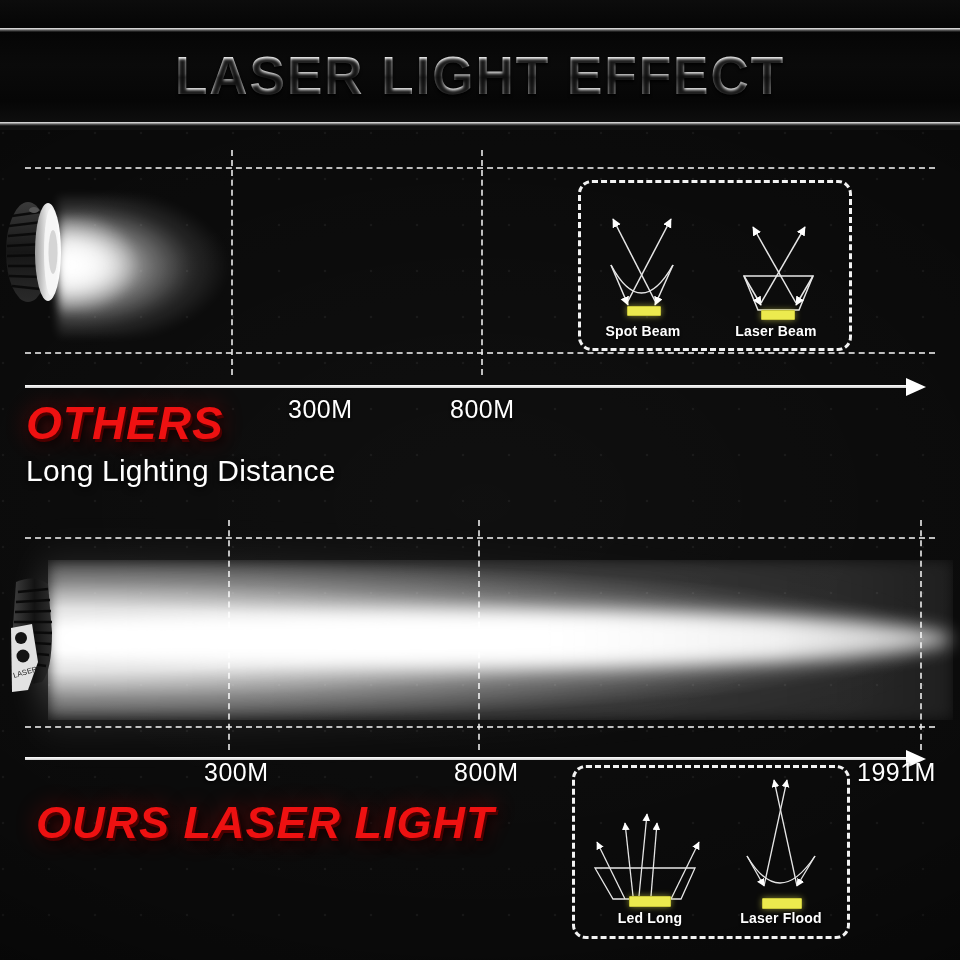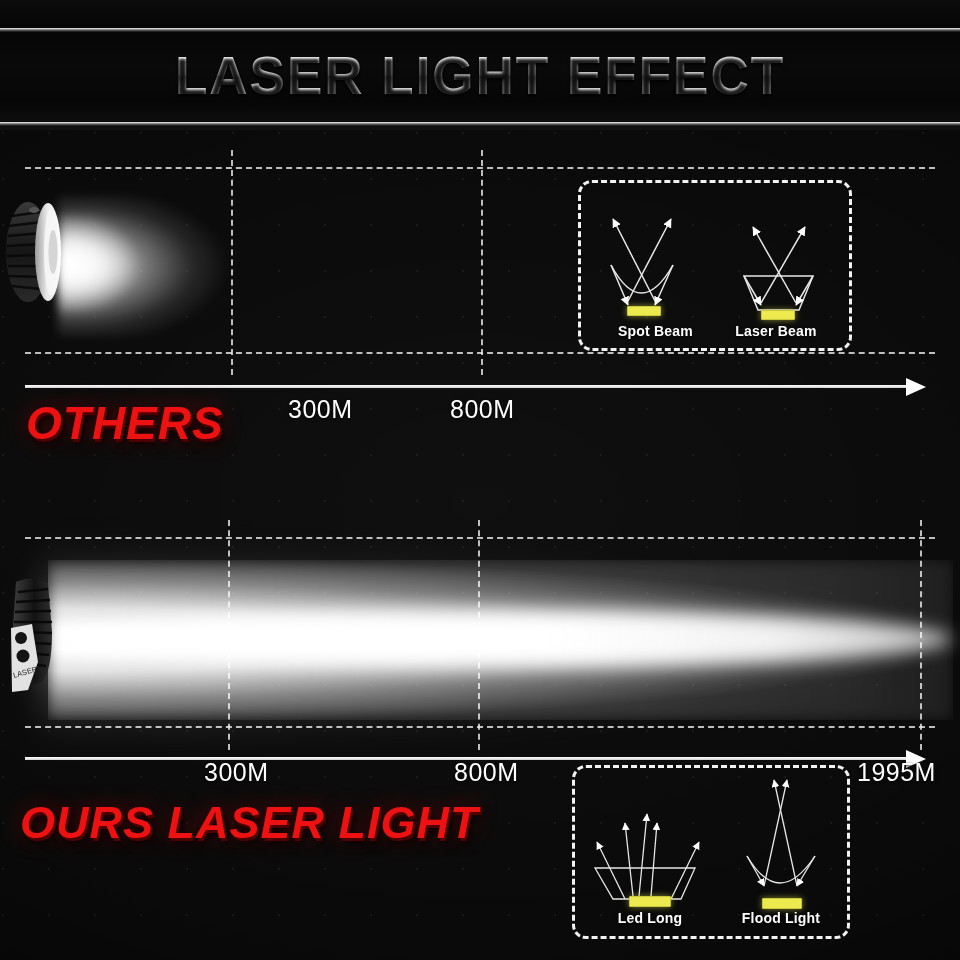--- a/index.html
+++ b/index.html
@@ -128,20 +128,21 @@
     <ellipse cx="28" cy="12" rx="5" ry="3" fill="#555"></ellipse>
   </svg>
 
   <div class="axis" style="left:25px;top:385px;width:885px;"></div>
   <div class="arrow" style="left:906px;top:378px;"></div>
 
   <div class="tick" style="left:288px;top:395px;">300M</div>
   <div class="tick" style="left:450px;top:395px;">800M</div>
 
   <div class="redhead" style="left:26px;top:400px;font-size:46px;">OTHERS</div>
+  <div class="subhead" style="left:26px;top:454px;">Long Lighting Distance</div>
 
   <div class="dbox" style="left:578px;top:180px;width:268px;height:165px;">
     <svg viewBox="0 0 268 165" style="position:absolute;left:0;top:0;width:268px;height:165px;">
       <defs>
         <marker id="ah" markerWidth="7" markerHeight="7" refX="5.5" refY="3" orient="auto">
           <path d="M0,0 L6,3 L0,6 z" fill="#fff"></path>
         </marker>
       </defs>
 
       <g stroke="#e6e6e6" stroke-width="1.5" fill="none">
@@ -155,21 +156,21 @@
       <g stroke="#e6e6e6" stroke-width="1.5" fill="none">
         <path d="M163 93 L232 93 L218 127 L177 127 z"></path>
         <path d="M163 93 L180 122" marker-end="url(#ah)"></path>
         <path d="M232 93 L215 122" marker-end="url(#ah)"></path>
         <path d="M180 120 L224 44" marker-end="url(#ah)"></path>
         <path d="M215 120 L172 44" marker-end="url(#ah)"></path>
       </g>
     </svg>
     <div class="chip" style="left:46px;top:123px;width:32px;height:8px;"></div>
     <div class="chip" style="left:180px;top:127px;width:32px;height:8px;"></div>
-    <div class="dlabel" style="left:12px;top:140px;width:100px;text-align:right;">Spot Beam</div>
+    <div class="dlabel" style="left:12px;top:140px;width:100px;">Spot Beam</div>
     <div class="dlabel" style="left:145px;top:140px;width:100px;">Laser Beam</div>
   </div>
 
   <div class="hdash" style="left:25px;top:537px;width:910px;"></div>
   <div class="hdash" style="left:25px;top:726px;width:910px;"></div>
   <div class="vdash" style="left:228px;top:520px;height:230px;"></div>
   <div class="vdash" style="left:478px;top:520px;height:230px;"></div>
   <div class="vdash" style="left:920px;top:520px;height:230px;"></div>
 
   <div class="beam-halo"></div>
@@ -199,23 +200,23 @@
     <circle cx="13" cy="68" r="6" fill="#141414"></circle>
     <circle cx="15" cy="86" r="6.5" fill="#141414"></circle>
     <text x="6" y="108" font-size="7.5" fill="#1a1a1a" font-family="Liberation Sans, sans-serif" transform="rotate(-16 6 108)">LASER</text>
   </svg>
 
   <div class="axis" style="left:25px;top:757px;width:885px;"></div>
   <div class="arrow" style="left:906px;top:750px;"></div>
 
   <div class="tick" style="left:204px;top:758px;">300M</div>
   <div class="tick" style="left:454px;top:758px;">800M</div>
-  <div class="tick" style="left:857px;top:758px;">1995M</div>
-
-  <div class="redhead" style="left:20px;top:800px;font-size:45px;">OURS LASER LIGHT</div>
+  <div class="tick" style="left:857px;top:758px;">1991M</div>
+
+  <div class="redhead" style="left:36px;top:800px;font-size:45px;">OURS LASER LIGHT</div>
 
   <div class="dbox" style="left:572px;top:765px;width:272px;height:168px;">
     <svg viewBox="0 0 272 168" style="position:absolute;left:0;top:0;width:272px;height:168px;">
       <defs>
         <marker id="ah2" markerWidth="7" markerHeight="7" refX="5.5" refY="3" orient="auto">
           <path d="M0,0 L6,3 L0,6 z" fill="#fff"></path>
         </marker>
       </defs>
 
       <g stroke="#e6e6e6" stroke-width="1.3" fill="none">
@@ -231,16 +232,16 @@
         <path d="M172 88 Q204 142 240 88"></path>
         <path d="M172 88 L189 118" marker-end="url(#ah2)"></path>
         <path d="M240 88 L222 118" marker-end="url(#ah2)"></path>
         <path d="M189 118 L212 12" marker-end="url(#ah2)"></path>
         <path d="M222 118 L199 12" marker-end="url(#ah2)"></path>
       </g>
     </svg>
     <div class="chip" style="left:54px;top:128px;width:40px;height:9px;"></div>
     <div class="chip" style="left:187px;top:130px;width:38px;height:9px;"></div>
     <div class="dlabel" style="left:20px;top:142px;width:110px;">Led Long</div>
-    <div class="dlabel" style="left:151px;top:142px;width:110px;">Flood Light</div>
+    <div class="dlabel" style="left:151px;top:142px;width:110px;">Laser Flood</div>
   </div>
 
 </div>
 
 </body></html>

